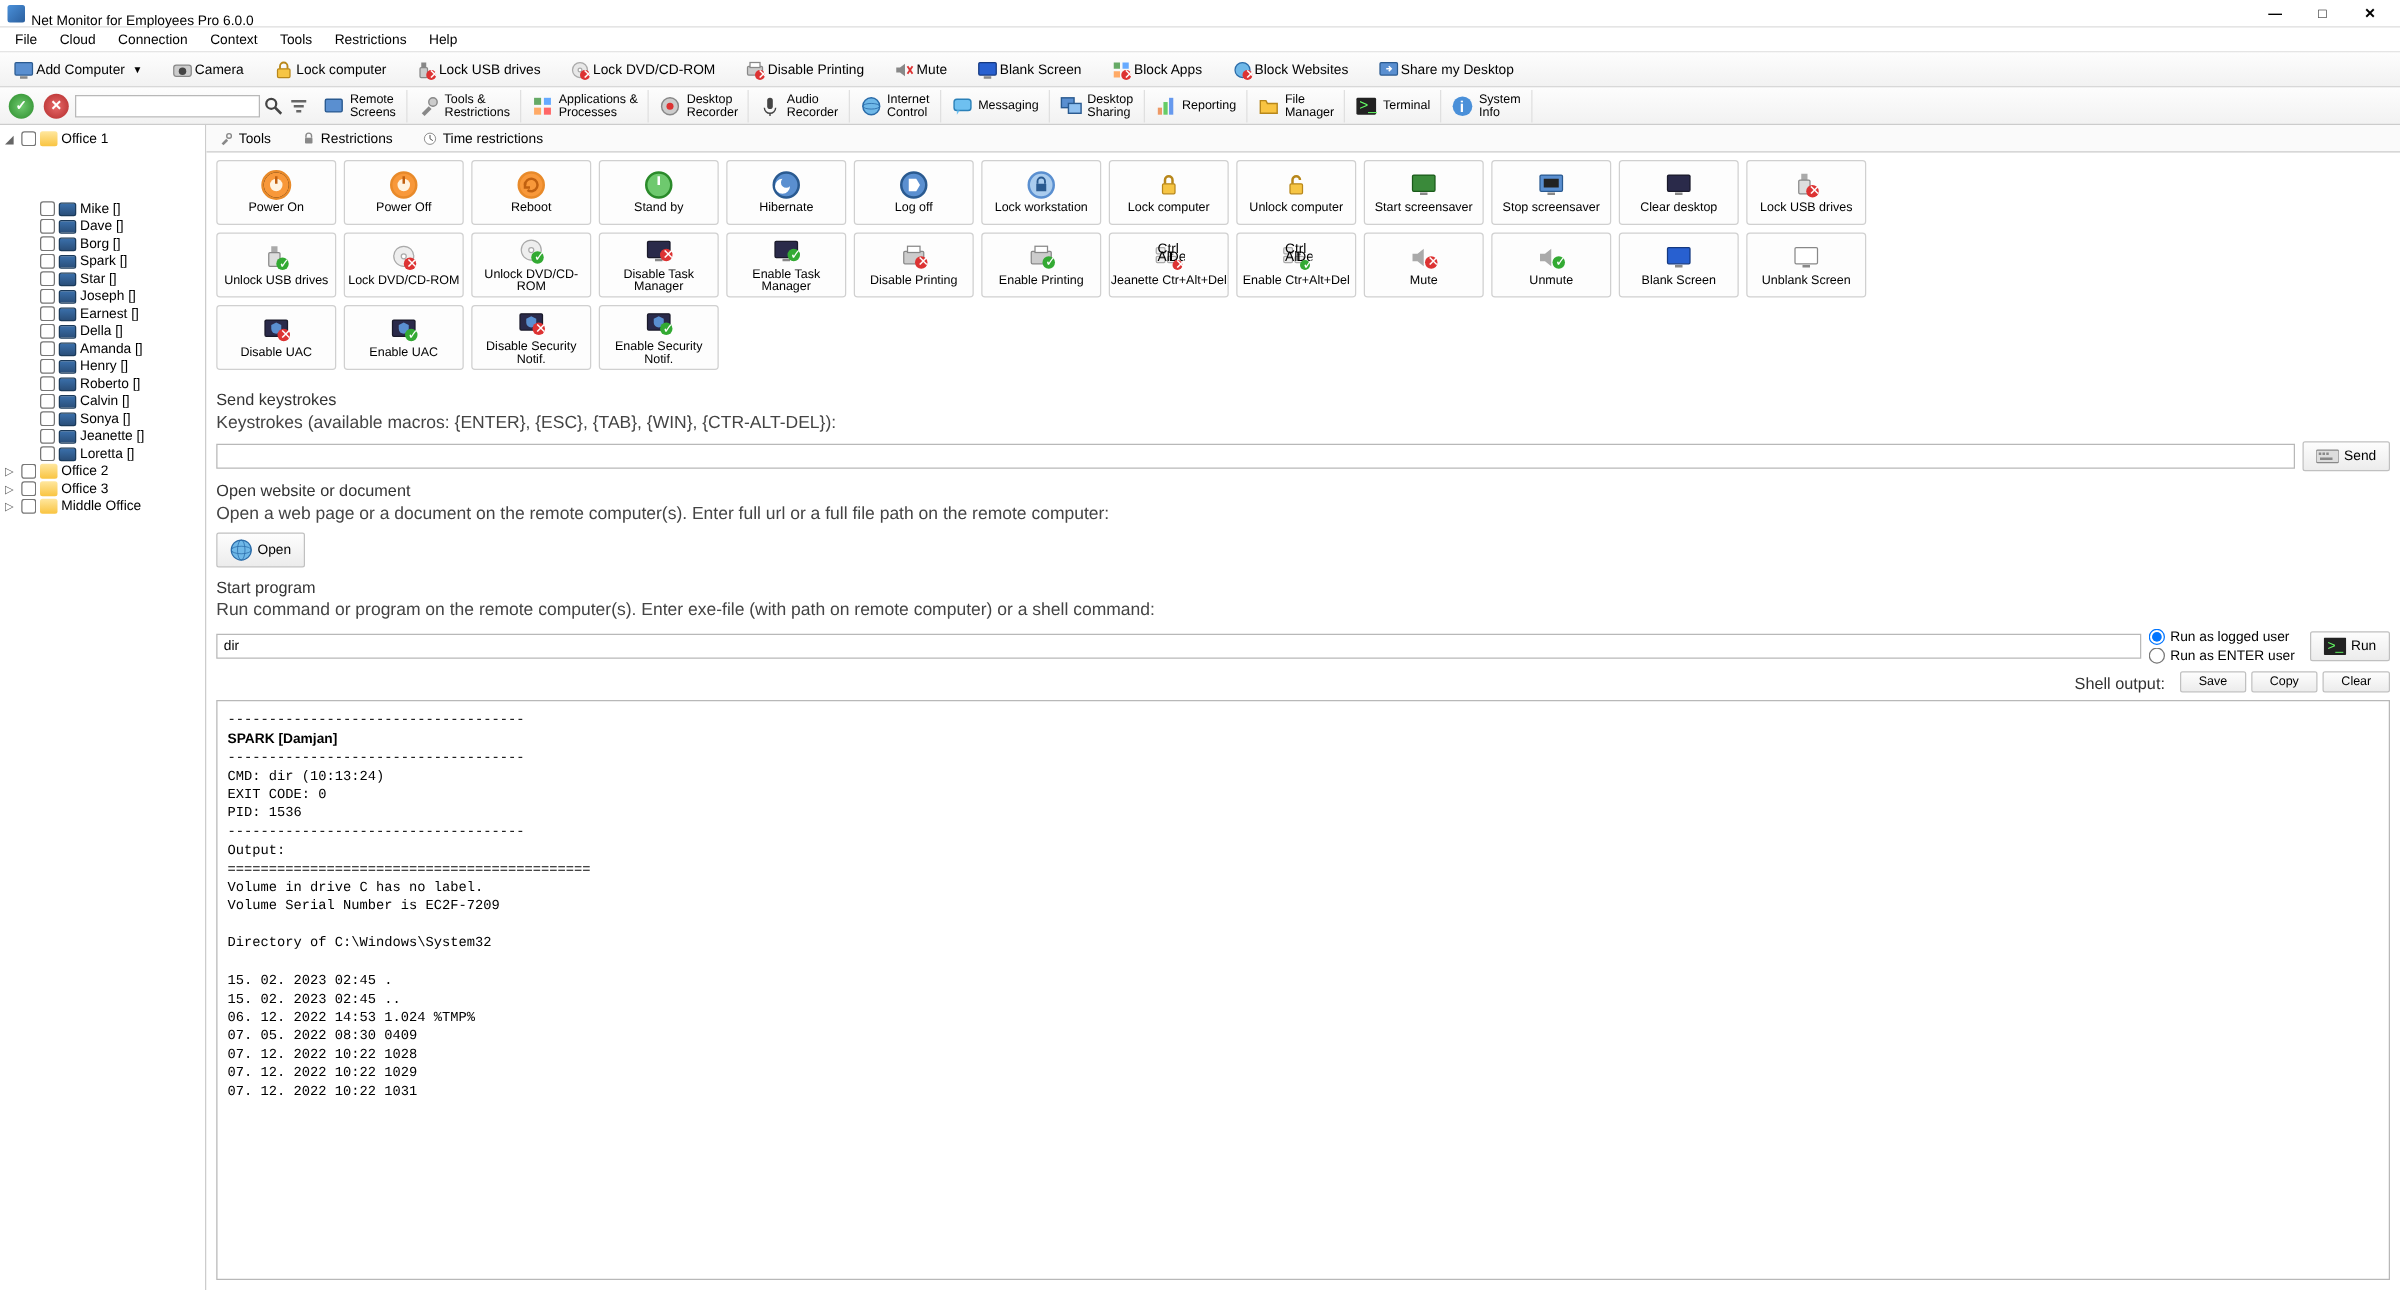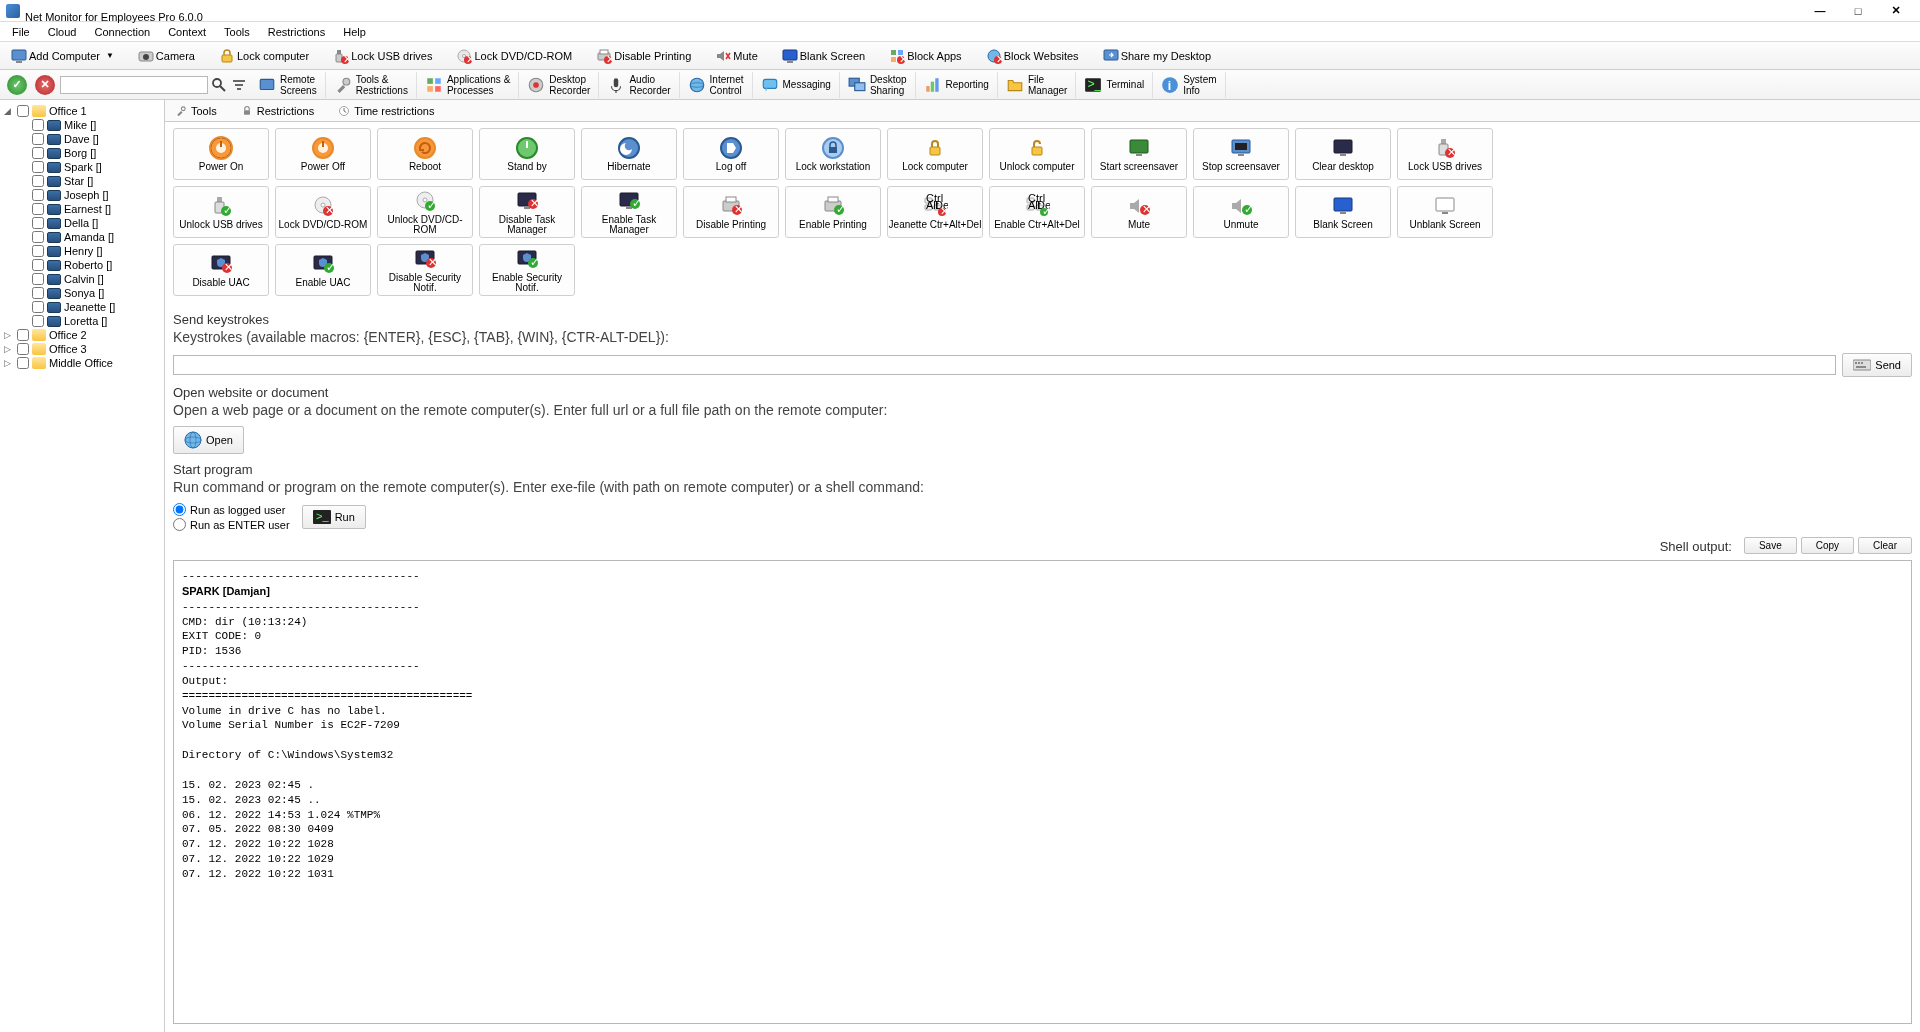--- a/index.html
+++ b/index.html
@@ -19,21 +19,21 @@
 .tb2-icon { width: 18px; height: 18px; display: inline-flex; align-items: center; justify-content:center; }
 .tb2-label { line-height: 1.1; font-size: 10px; text-align: left;}
 .circle-btn { width: 20px; height: 20px; border-radius: 50%; display: inline-flex; align-items:center; justify-content:center; color:#fff; font-weight:bold; margin: 0 3px; cursor:pointer;}
 .main { display: flex; height: calc(100vh - 100px); }
 .tree { width: 165px; border-right: 1px solid #ccc; padding: 4px 2px; overflow: auto; }
 .tree-item { display: flex; align-items: center; gap: 3px; padding: 1px 2px; cursor: pointer; white-space: nowrap; }
 .tree-item .toggle { width: 10px; font-size: 9px; color: #666; }
 .tree-item input[type=checkbox] { width: 12px; height: 12px; }
 .folder-icon { width: 14px; height: 12px; background: linear-gradient(#ffe79e,#f9c441); border-radius: 2px; }
 .computer-icon { width: 14px; height: 11px; background: linear-gradient(#3a6faa,#2a4f7a); border-radius: 2px; position: relative; border: 1px solid #1a3a5a; }
-.tree-children { padding-left: 28px; }
+.tree-children { padding-left: 28px; margin-top: 42px; }
 .content { flex: 1; display: flex; flex-direction: column; overflow: hidden;}
 .subtabs { height: 22px; display: flex; align-items: center; border-bottom: 1px solid #ccc; padding: 0 6px; gap: 16px; background: #fafafa;}
 .subtab { display: flex; align-items: center; gap: 4px; cursor: pointer; padding: 2px 4px;}
 .subtab.active { font-weight: 500; }
 .tool-grid { padding: 6px 8px;}
 .tool-row { display: flex; gap: 6px; margin-bottom: 6px; flex-wrap: nowrap;}
 .tool { width: 96px; height: 52px; border: 1px solid #d0d0d0; border-radius: 3px; display: flex; flex-direction: column; align-items: center; justify-content: center; cursor: pointer; gap: 2px; background:#fdfdfd; font-size:10px;}
 .tool .t-icon { width: 28px; height: 24px; display: flex; align-items: center; justify-content: center; }
 .tool .t-label { font-size: 10px; text-align: center; line-height: 1.0; }
 .section-header { font-size: 13px; padding: 4px 8px 2px 8px; color: #333; }
@@ -803,20 +803,21 @@
               <ellipse cx="9" cy="9" rx="3" ry="8" fill="none" stroke="#2a6ba8" stroke-width="0.6"></ellipse>
             </svg>
           </span>
         <span>Open</span>
       </div>
     </div>
 
     <div class="section-header">Start program</div>
     <div class="section-desc">Run command or program on the remote computer(s). Enter exe-file (with path on remote computer) or a shell command:</div>
     <div class="input-row">
+      <input class="wide-input" value="dir" style="">
       <div class="radio-col">
         <label>
             <input type="radio" name="runas" checked="" style=""> 
             <span>Run as logged user</span>
           </label>
         <label>
             <input type="radio" name="runas" style=""> 
             <span>Run as ENTER user</span>
           </label>
       </div>

